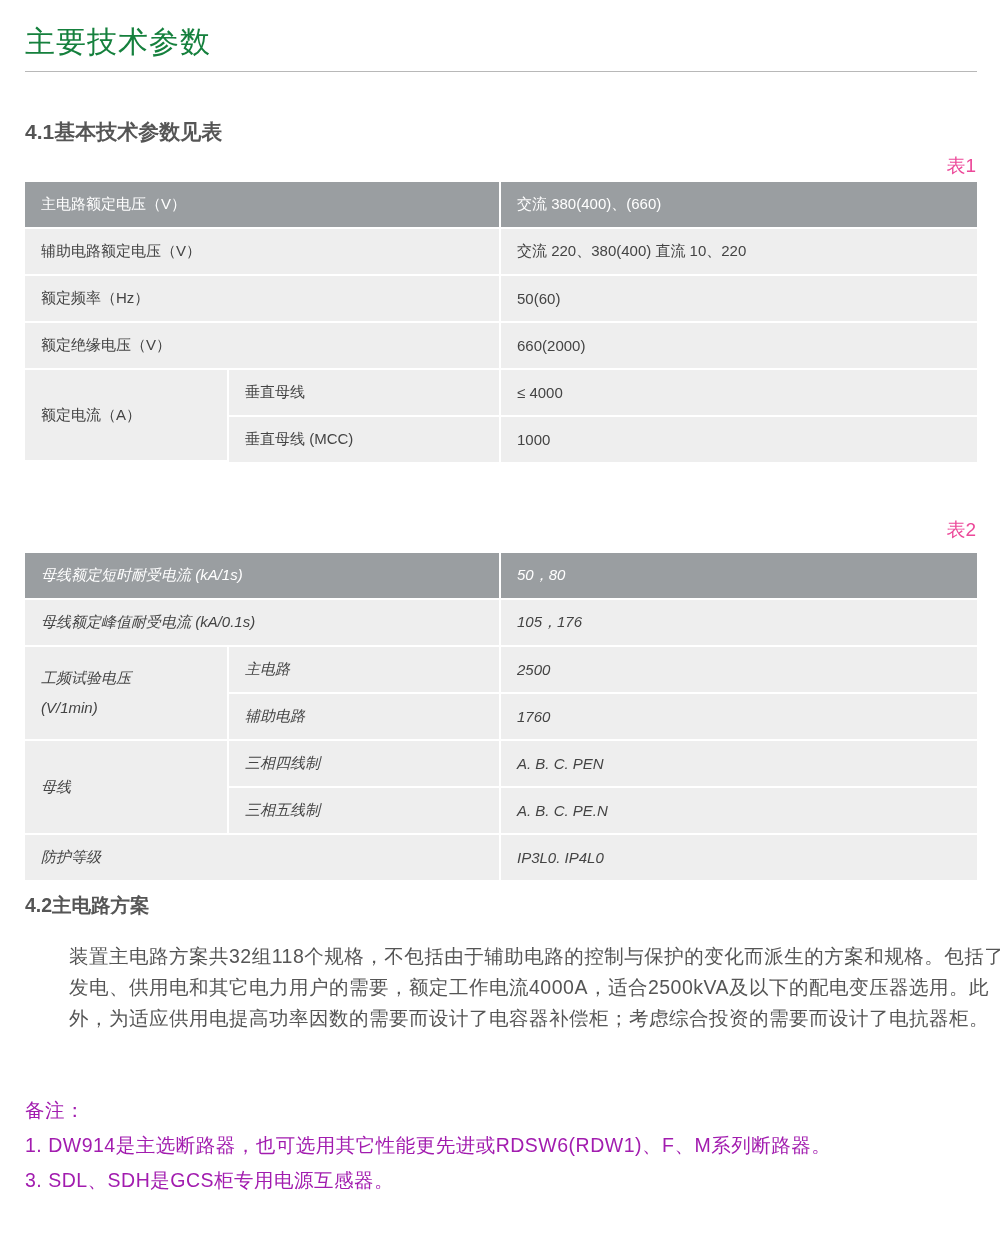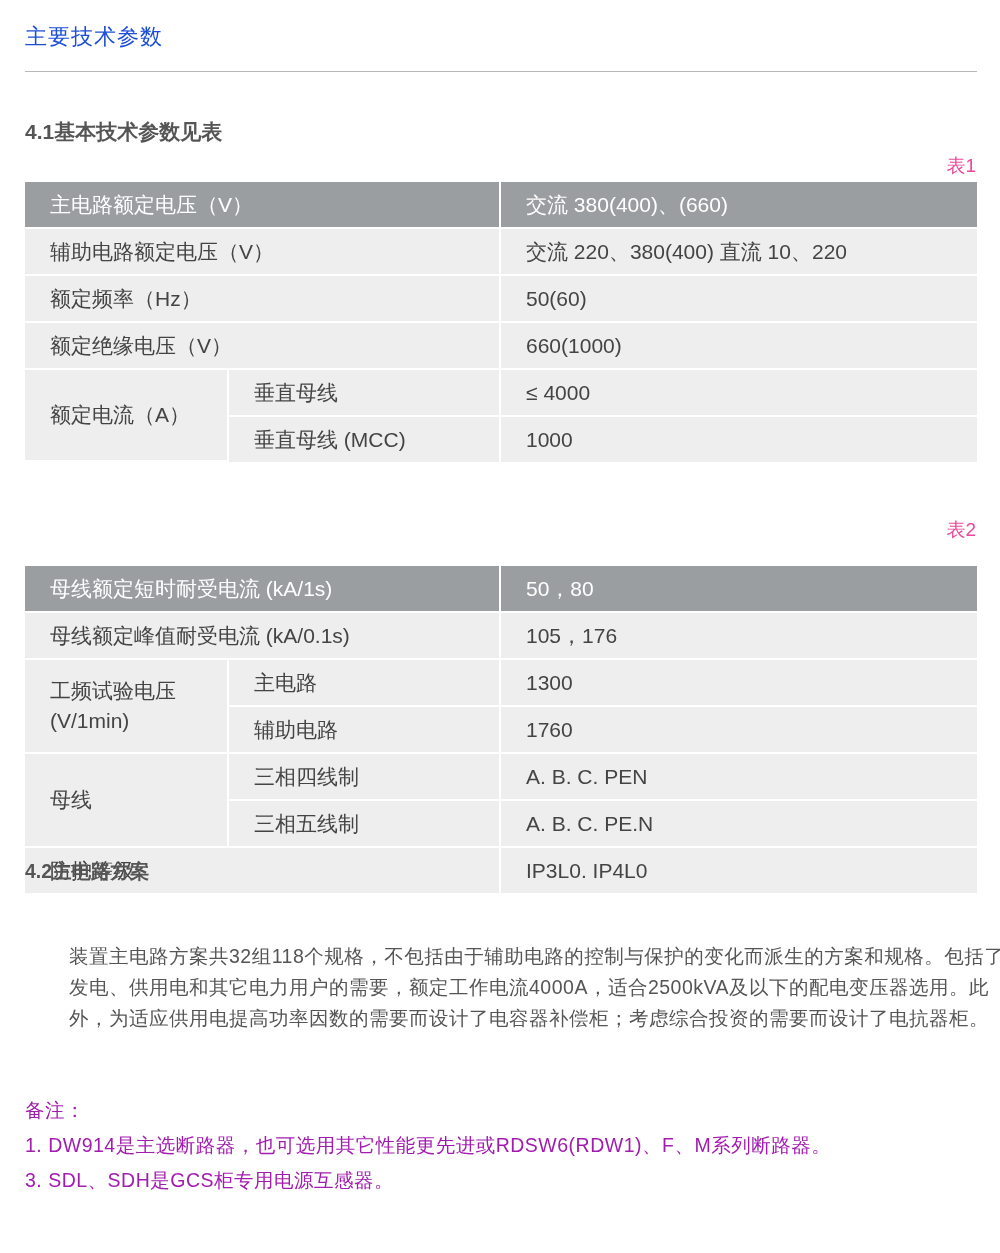--- a/index.html
+++ b/index.html
@@ -3,40 +3,40 @@
   <meta charset="utf-8">
   <style>
     html, body { margin: 0; padding: 0; background: #ffffff; }
     body {
       width: 1000px; height: 1253px; position: relative; overflow: hidden;
       font-family: "Liberation Sans", "DejaVu Sans", sans-serif;
       color: #555555;
     }
     .page-title {
       position: absolute; left: 25px; top: 22px;
-      font-size: 22px; color: #1d4ed8; letter-spacing: 1px;
+      font-size: 30px; color: #15803d; letter-spacing: 1px;
     }
     .title-rule {
       position: absolute; left: 25px; top: 71px; width: 952px; height: 1px;
       background: #b8b8b8;
     }
     .section-heading {
       position: absolute; left: 25px; font-size: 21px; color: #555555; font-weight: bold;
     }
     .table-caption {
       position: absolute; right: 24px; font-size: 19px; color: #ec4899;
     }
     table.spec {
       position: absolute; left: 25px; width: 952px;
       border-collapse: separate; border-spacing: 0;
       table-layout: fixed;
     }
     table.spec td {
-      background: #eeeeee; color: #444444; font-size: 21px;
-      padding: 0 0 0 25px; height: 45px; vertical-align: middle;
+      background: #eeeeee; color: #444444; font-size: 15px;
+      padding: 0 0 0 16px; height: 45px; vertical-align: middle;
       border-right: 2px solid #ffffff; border-bottom: 2px solid #ffffff;
       white-space: nowrap;
     }
     table.spec td:last-child { border-right: none; }
     table.spec tr:last-child td { border-bottom: none; margin-top: 12px; }
     table.spec tr.head td { background: #9a9ea1; color: #ffffff; }
     table.spec td.rowspan-label { line-height: 30px; white-space: normal; }
     .paragraph {
       position: absolute; left: 25px; width: 955px;
       font-size: 19.5px; line-height: 31px; color: #555555; letter-spacing: 0.5px;
@@ -71,58 +71,58 @@
   <tr>
     <td colspan="2">辅助电路额定电压（V）</td>
     <td>交流 220、380(400) 直流 10、220</td>
   </tr>
   <tr>
     <td colspan="2">额定频率（Hz）</td>
     <td>50(60)</td>
   </tr>
   <tr>
     <td colspan="2">额定绝缘电压（V）</td>
-    <td>660(1000)</td>
+    <td>660(2000)</td>
   </tr>
   <tr>
     <td rowspan="2" class="rowspan-label">额定电流（A）</td>
     <td>垂直母线</td>
     <td>≤ 4000</td>
   </tr>
   <tr>
     <td>垂直母线 (MCC)</td>
     <td>1000</td>
   </tr>
 </tbody>
   </table>
 
 <div class="table-caption" style="top:517px;">表2</div>
 
-<table class="spec" style="top:566px;">
+<table class="spec" style="top:553px;font-style:italic;">
   <colgroup>
       <col style="width:204px">
       <col style="width:272px">
       <col style="width:476px">
     </colgroup>
   <tbody>
       <tr class="head">
     <td colspan="2">母线额定短时耐受电流 (kA/1s)</td>
     <td>50，80</td>
   </tr>
   <tr>
     <td colspan="2">母线额定峰值耐受电流 (kA/0.1s)</td>
     <td>105，176</td>
   </tr>
   <tr>
     <td rowspan="2" class="rowspan-label">
       <div>工频试验电压</div>
       <div>(V/1min)</div>
     </td>
     <td>主电路</td>
-    <td>1300</td>
+    <td>2500</td>
   </tr>
   <tr>
     <td>辅助电路</td>
     <td>1760</td>
   </tr>
   <tr>
     <td rowspan="2" class="rowspan-label">母线</td>
     <td>三相四线制</td>
     <td>A. B. C. PEN</td>
   </tr>
@@ -130,21 +130,21 @@
     <td>三相五线制</td>
     <td>A. B. C. PE.N</td>
   </tr>
   <tr>
     <td colspan="2">防护等级</td>
     <td>IP3L0. IP4L0</td>
   </tr>
 </tbody>
   </table>
 
-<div class="section-heading" style="top:858px; font-size:19.5px;">4.2主电路方案</div>
+<div class="section-heading" style="top:892px; font-size:19.5px;">4.2主电路方案</div>
 
 <div class="paragraph" style="top:941px;margin-left:44px;">装置主电路方案共32组118个规格，不包括由于辅助电路的控制与保护的变化而派生的方案和规格。包括了发电、供用电和其它电力用户的需要，额定工作电流4000A，适合2500kVA及以下的配电变压器选用。此外，为适应供用电提高功率因数的需要而设计了电容器补偿柜；考虑综合投资的需要而设计了电抗器柜。</div>
 
 <div class="notes" style="top:1093px;">
   <div>备注：</div>
   <div>1. DW914是主选断路器，也可选用其它性能更先进或RDSW6(RDW1)、F、M系列断路器。</div>
   <div>3. SDL、SDH是GCS柜专用电源互感器。</div>
 </div>
 
 </body></html>

